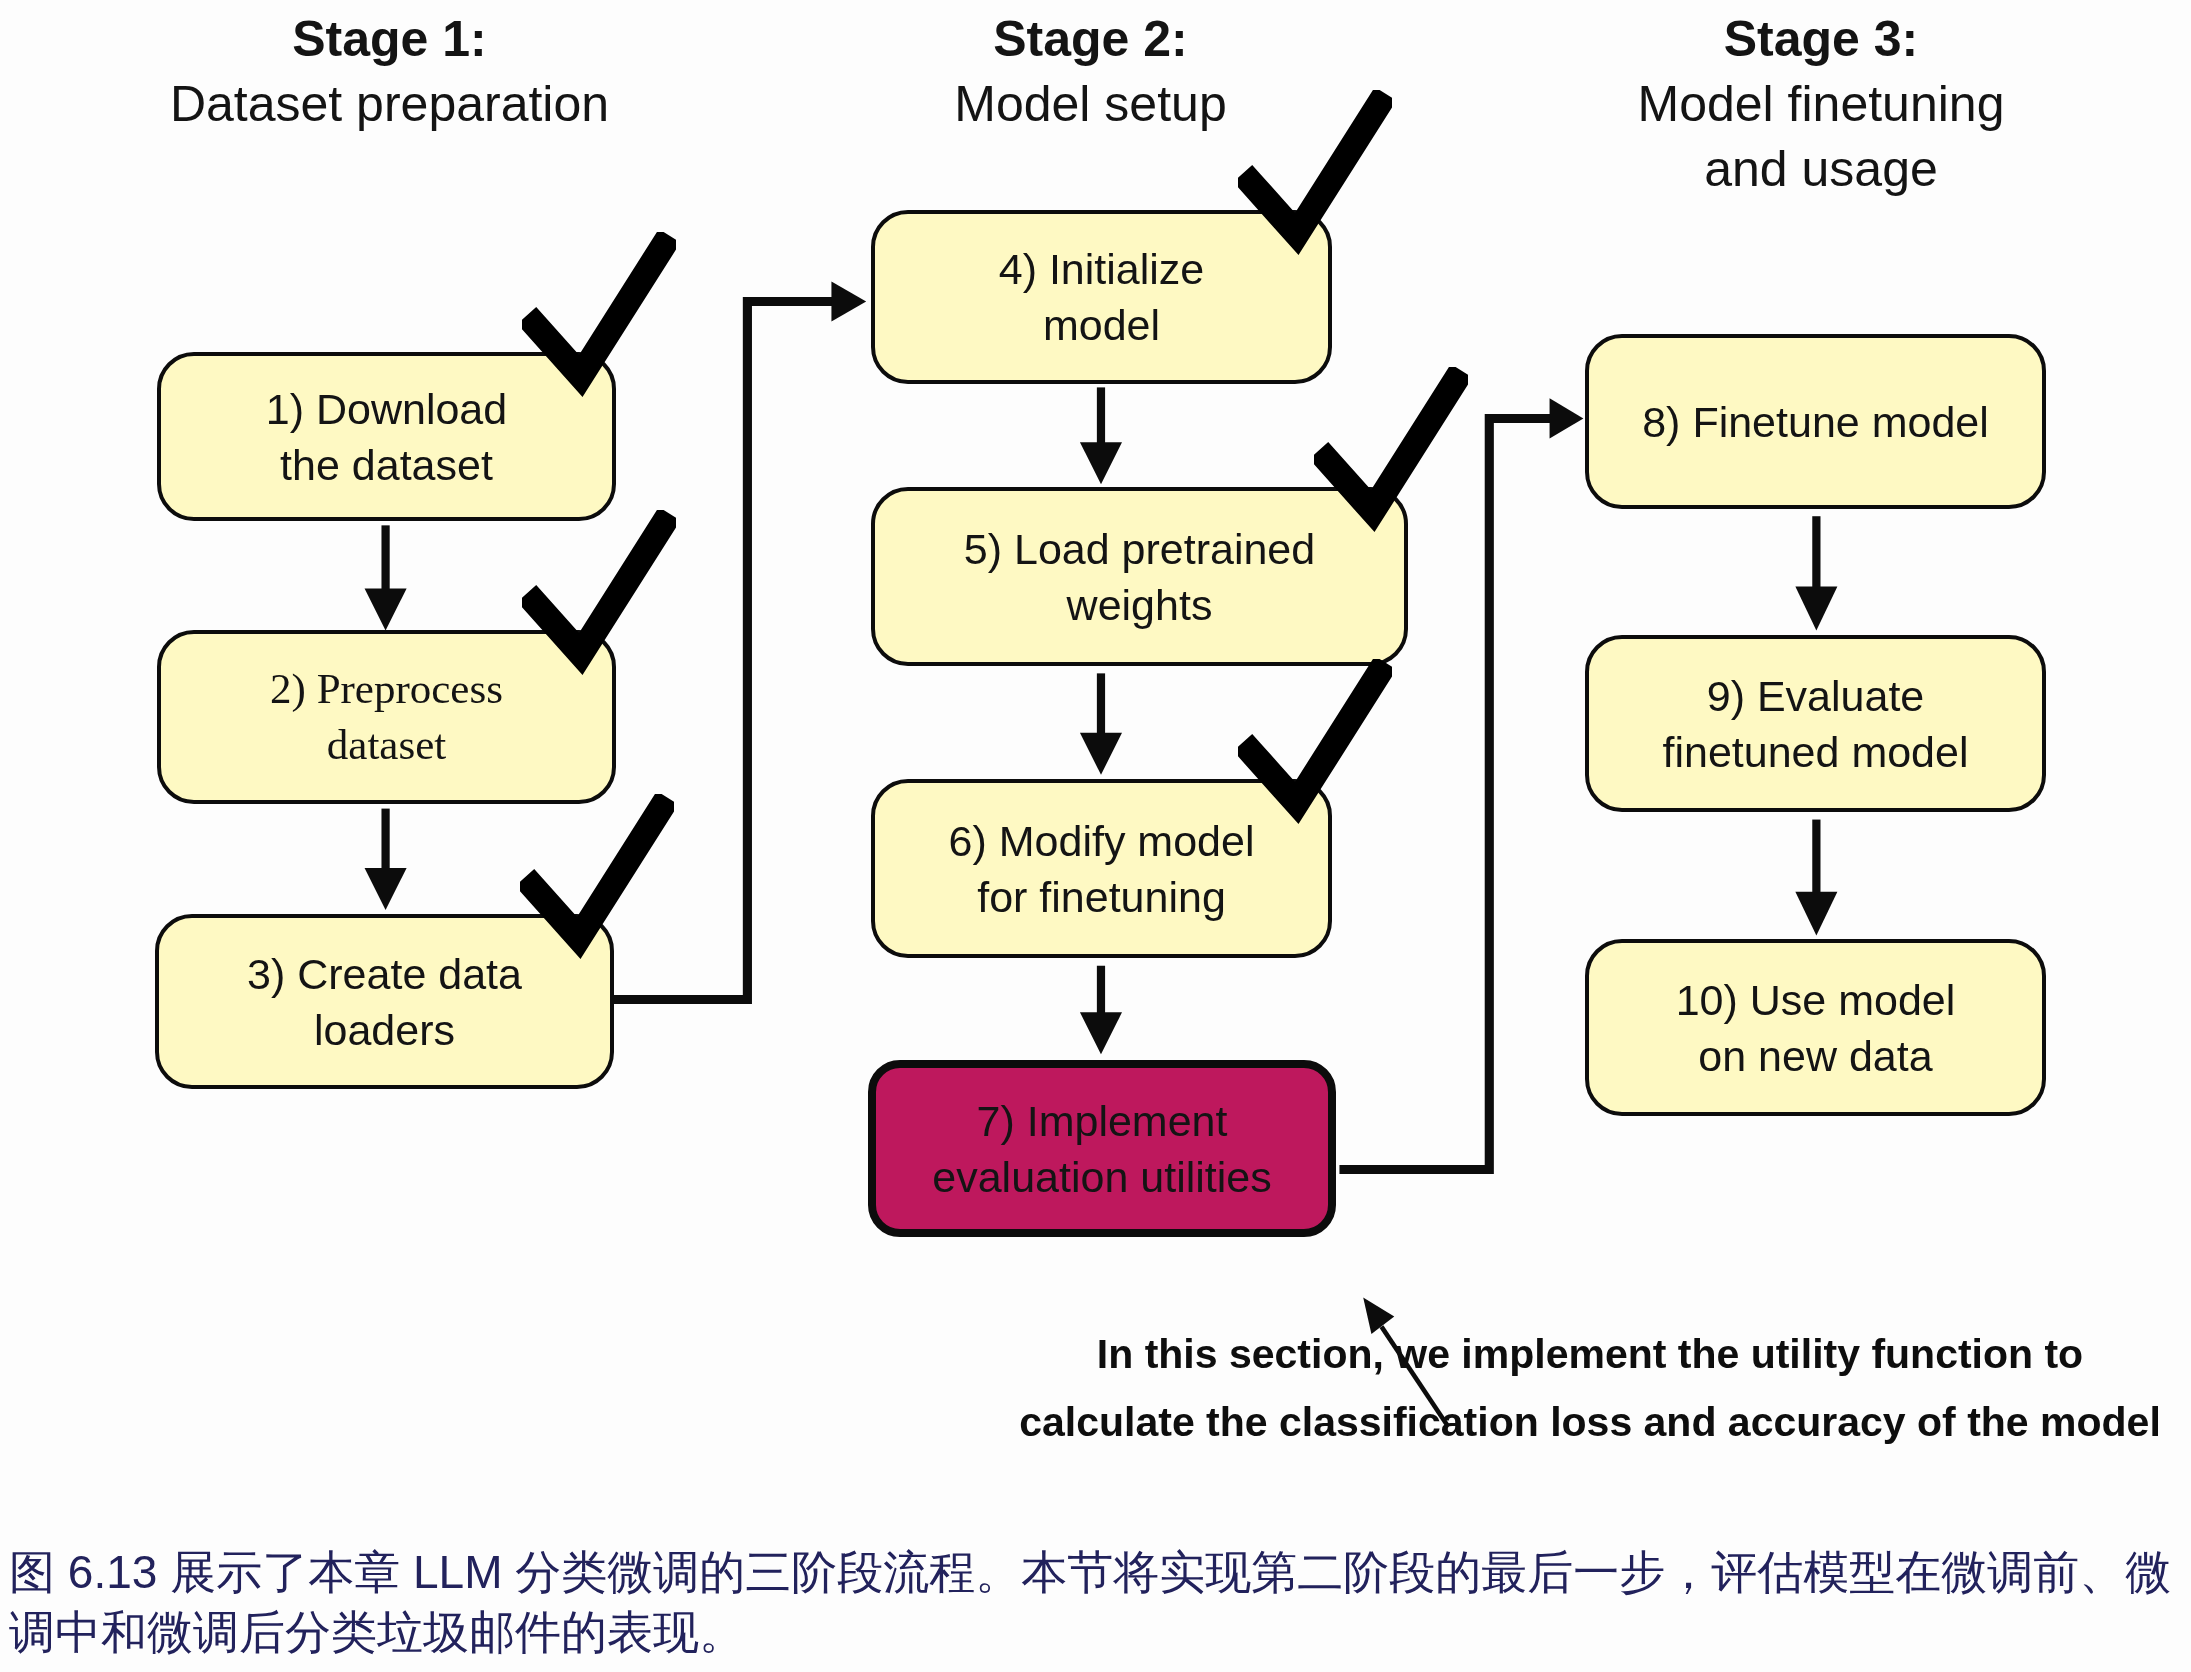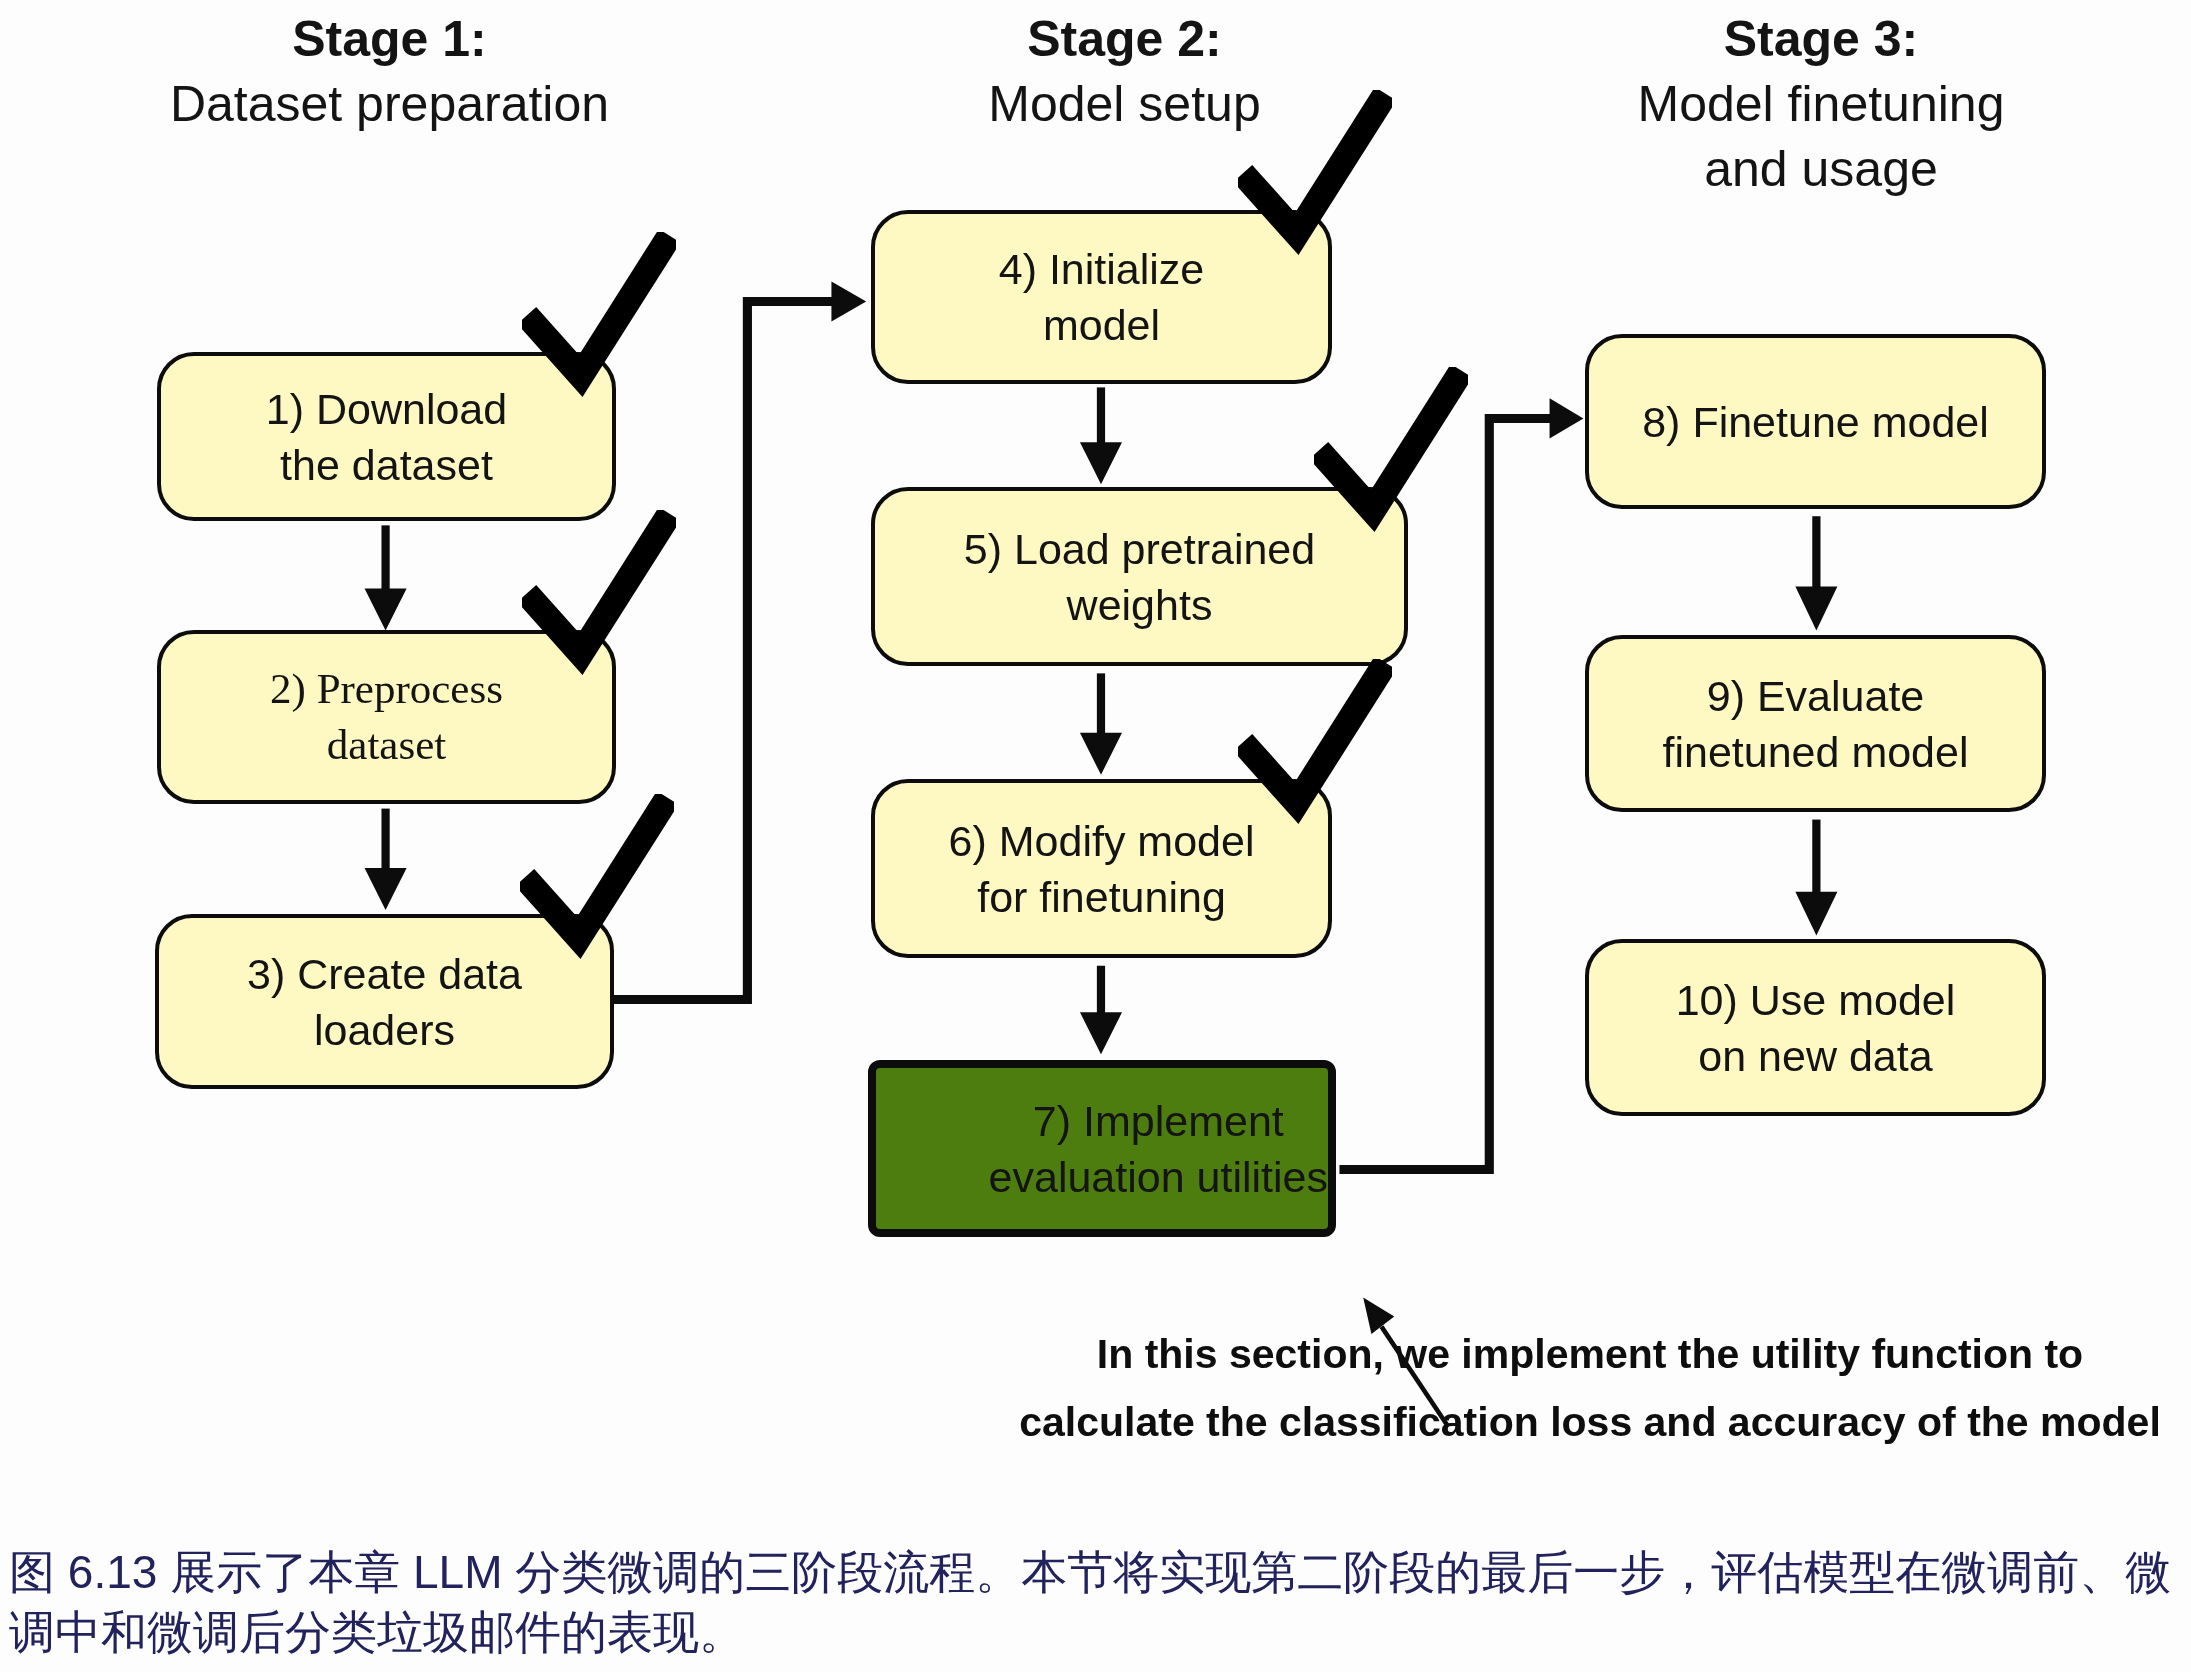--- a/index.html
+++ b/index.html
@@ -35,24 +35,23 @@
     border-radius:37px;
     display:flex;
     align-items:center;
     justify-content:center;
     text-align:center;
     font-size:43px;
     line-height:56px;
     color:#141414;
   }
   .box--highlight{
-    background:#4d7c0f;
+    background:#be185d;
     border-width:8.2px;
-    border-radius:12px;
-    justify-content:flex-end;
+    border-radius:32px;
   }
   .box-label{white-space:pre-line;}
   .check{
     position:absolute;
     width:154px;
     height:175px;
     right:-64px;
     top:-124px;
   }
   .annotation{
@@ -129,21 +128,21 @@
     <g>
       <line x1="1584" y1="1560" x2="1512" y2="1452" stroke="#0c0c0c" stroke-width="5"></line>
       <polygon points="1492,1420 1526,1441 1501,1460" fill="#0c0c0c"></polygon>
     </g>
   </svg>
 
   <div class="stage-header" style="left:111px;top:7.3px;width:557px;">
     <div class="stage-title">Stage 1:</div>
     <div class="stage-sub">Dataset preparation</div>
   </div>
-  <div class="stage-header" style="left:846px;top:7.3px;width:557px;">
+  <div class="stage-header" style="left:812px;top:7.3px;width:557px;">
     <div class="stage-title">Stage 2:</div>
     <div class="stage-sub">Model setup</div>
   </div>
   <div class="stage-header" style="left:1540px;top:7.3px;width:562px;">
     <div class="stage-title">Stage 3:</div>
     <div class="stage-sub">Model finetuning
 and usage</div>
   </div>
 
   <div class="box" style="left:157px;top:352px;width:459px;height:169px;">

